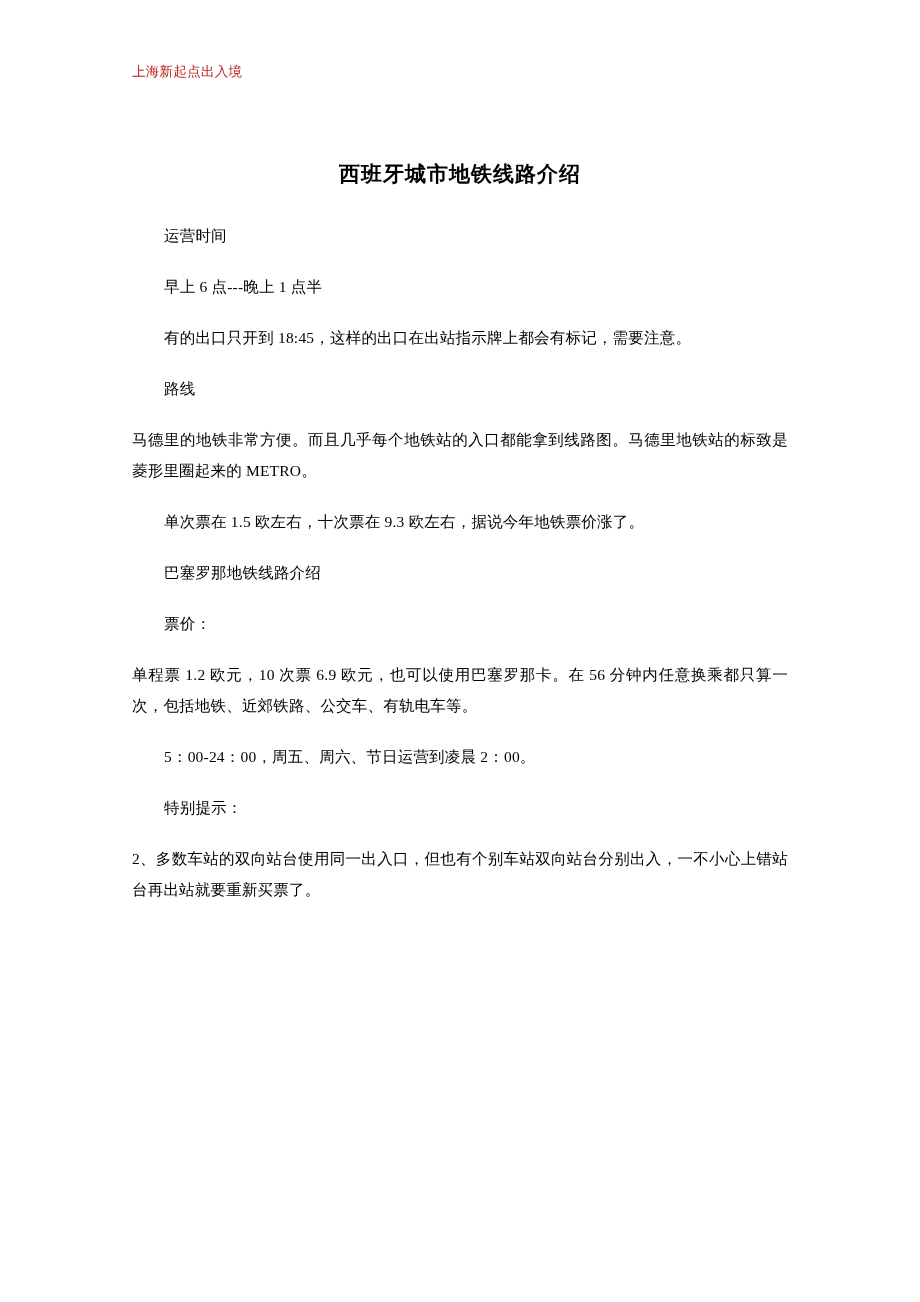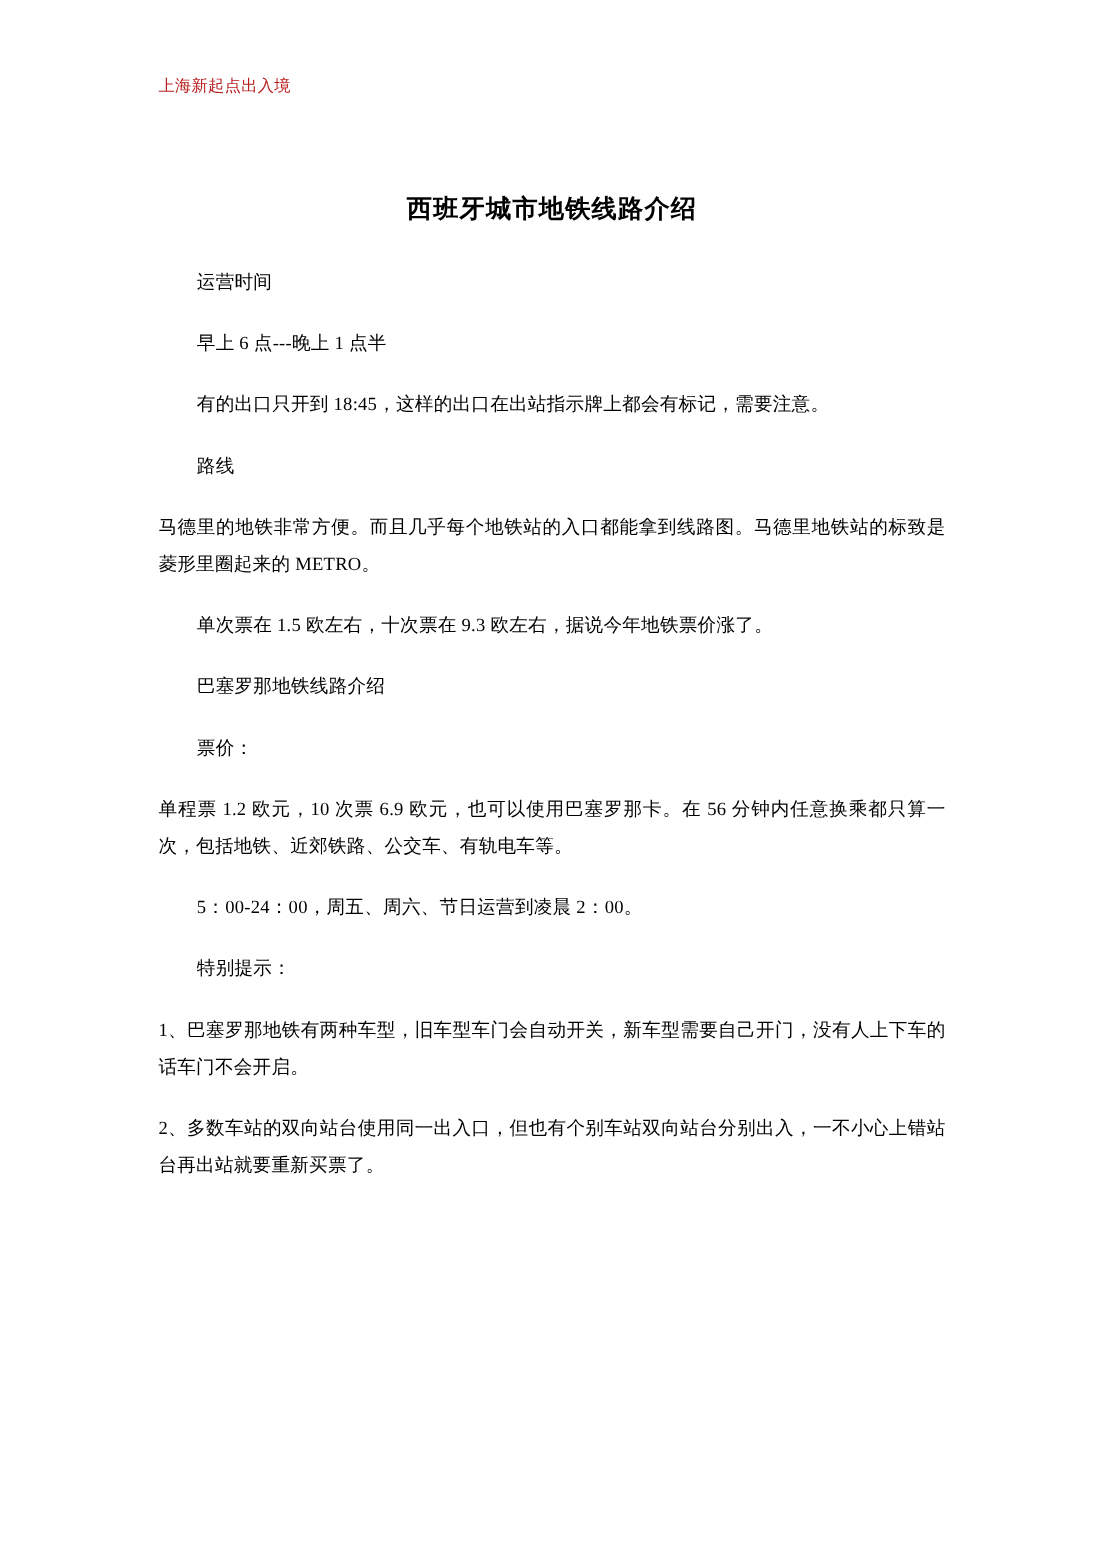--- a/index.html
+++ b/index.html
@@ -70,17 +70,16 @@
     <p class="para sub">早上 6 点---晚上 1 点半</p>
     <p class="para sub">有的出口只开到 18:45，这样的出口在出站指示牌上都会有标记，需要注意。</p>
     <p class="para sub">路线</p>
     <p class="para">马德里的地铁非常方便。而且几乎每个地铁站的入口都能拿到线路图。马德里地铁站的标致是菱形里圈起来的 METRO。</p>
     <p class="para sub">单次票在 1.5 欧左右，十次票在 9.3 欧左右，据说今年地铁票价涨了。</p>
     <p class="para sub">巴塞罗那地铁线路介绍</p>
     <p class="para sub">票价：</p>
     <p class="para">单程票 1.2 欧元，10 次票 6.9 欧元，也可以使用巴塞罗那卡。在 56 分钟内任意换乘都只算一次，包括地铁、近郊铁路、公交车、有轨电车等。</p>
     <p class="para sub">5：00-24：00，周五、周六、节日运营到凌晨 2：00。</p>
     <p class="para sub">特别提示：</p>
-    <p class="para">1、巴塞罗那地铁有两种车型，旧车型车门会自动开关，新车型需要自己开门，没有人上下车的话车门不会开启。</p>
     <p class="para">2、多数车站的双向站台使用同一出入口，但也有个别车站双向站台分别出入，一不小心上错站台再出站就要重新买票了。</p>
   </div>
 
 </div>
 
 </body></html>

